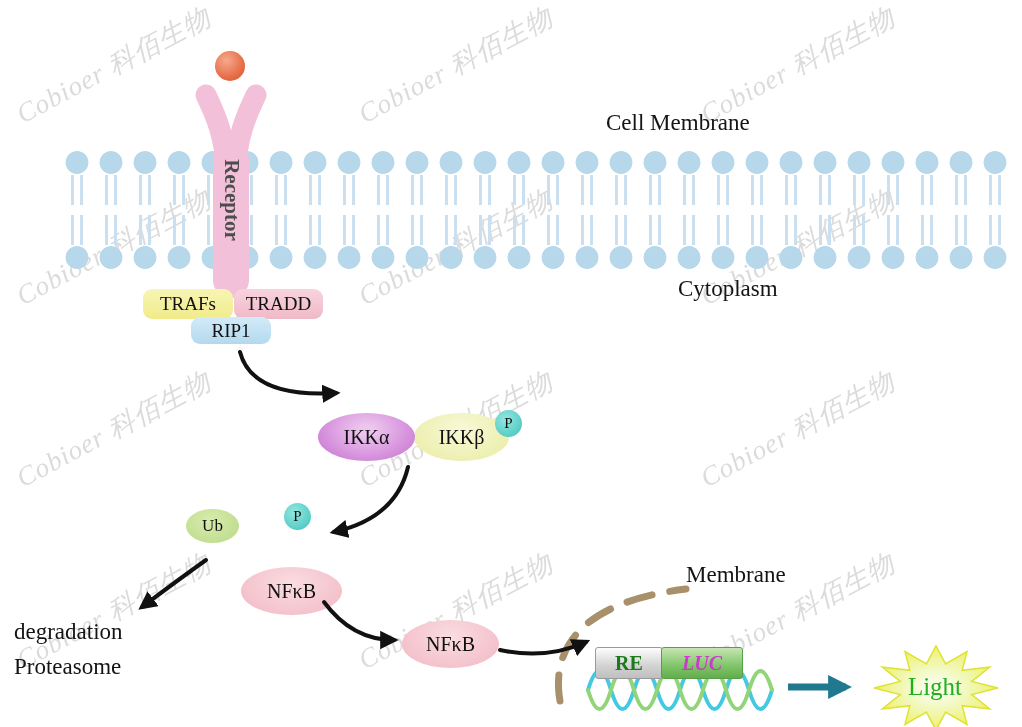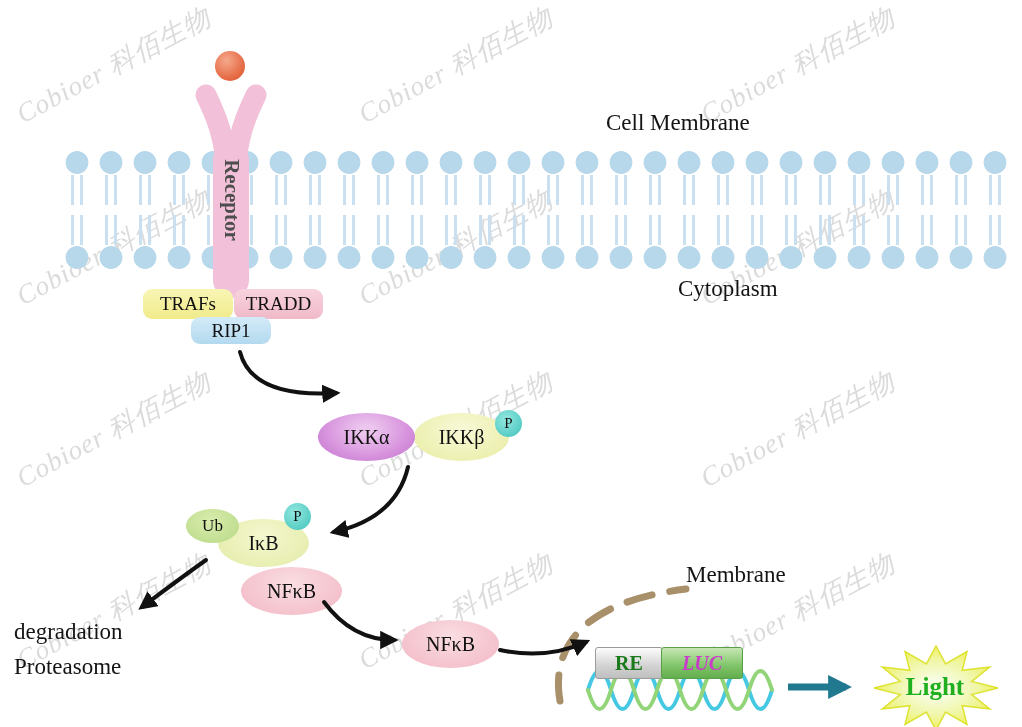--- a/index.html
+++ b/index.html
@@ -41,21 +41,21 @@
          background:radial-gradient(circle at 40% 35%,#93e8e0,#3fc2ba);}
 
   .receptor-label{position:absolute;width:120px;height:26px;text-align:center;
                   transform:rotate(90deg);font-weight:bold;font-size:21px;color:#4d4d4d;z-index:4;}
 
   .gene-box{position:absolute;display:flex;align-items:center;justify-content:center;
             font-size:20px;font-weight:bold;border-radius:3px;z-index:4;}
   .gene-re{background:linear-gradient(180deg,#fdfdfd,#d2d2d2 60%,#bfbfbf);border:1px solid #9a9a9a;color:#1b7a1b;}
   .gene-luc{background:linear-gradient(180deg,#c6e6b4,#7fc468 60%,#63ad4e);border:1px solid #58a047;color:#c83cc8;font-style:italic;}
 
-  .light-label{position:absolute;text-align:center;font-weight:bold;font-size:25px;color:#1faf1f;z-index:4;}
+  .light-label{position:absolute;text-align:center;font-weight:normal;font-size:25px;color:#1faf1f;z-index:4;}
 
   .abs-svg{position:absolute;pointer-events:none;}
 </style>
 </head>
 <body>
 
 <div class="stage">
 
   <div>
     <span class="wm" style="left:10px;top:100px">Cobioer 科佰生物</span>
@@ -102,21 +102,20 @@
 
   <div class="chip chip-trafs" style="left:143px;top:289px;width:90px;height:30px">TRAFs</div>
   <div class="chip chip-tradd" style="left:234px;top:289px;width:89px;height:30px">TRADD</div>
   <div class="chip chip-rip1" style="left:191px;top:317px;width:80px;height:27px">RIP1</div>
 
   <div class="ell ell-ikkb" style="left:414px;top:413px;width:95px;height:48px">IKKβ</div>
   <div class="ell ell-ikka" style="left:318px;top:413px;width:97px;height:48px">IKKα</div>
   <div class="pcirc" style="left:495px;top:410px;width:27px;height:27px">P</div>
 
   <div class="ell ell-ub" style="left:186px;top:509px;width:53px;height:34px">Ub</div>
-  <div class="ell ell-ikb" style="left:218px;top:519px;width:91px;height:48px">IκB</div>
   <div class="pcirc" style="left:284px;top:503px;width:27px;height:27px">P</div>
   <div class="ell ell-nfkb" style="left:241px;top:567px;width:101px;height:48px">NFκB</div>
 
   <div class="ell ell-nfkb" style="left:402px;top:620px;width:97px;height:48px">NFκB</div>
 
   <div class="lbl" style="left:14px;top:614px;line-height:35px">
     <div>degradation</div>
     <div>Proteasome</div>
   </div>
 

